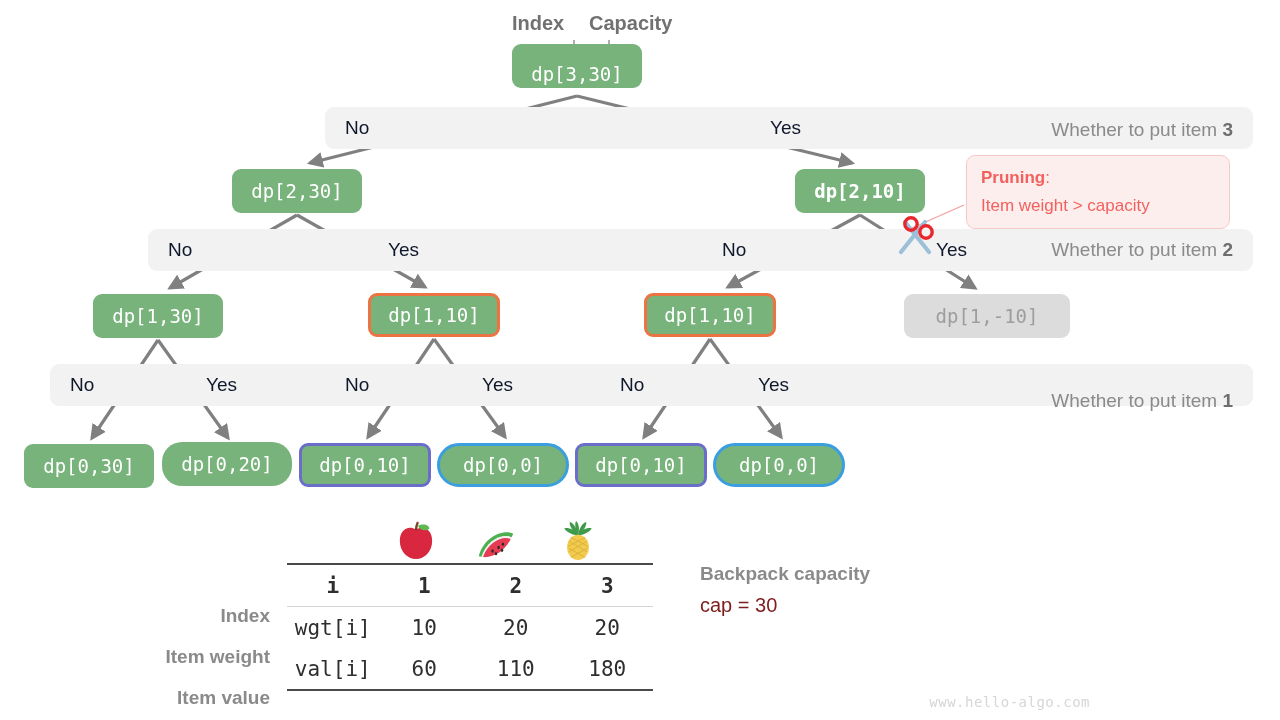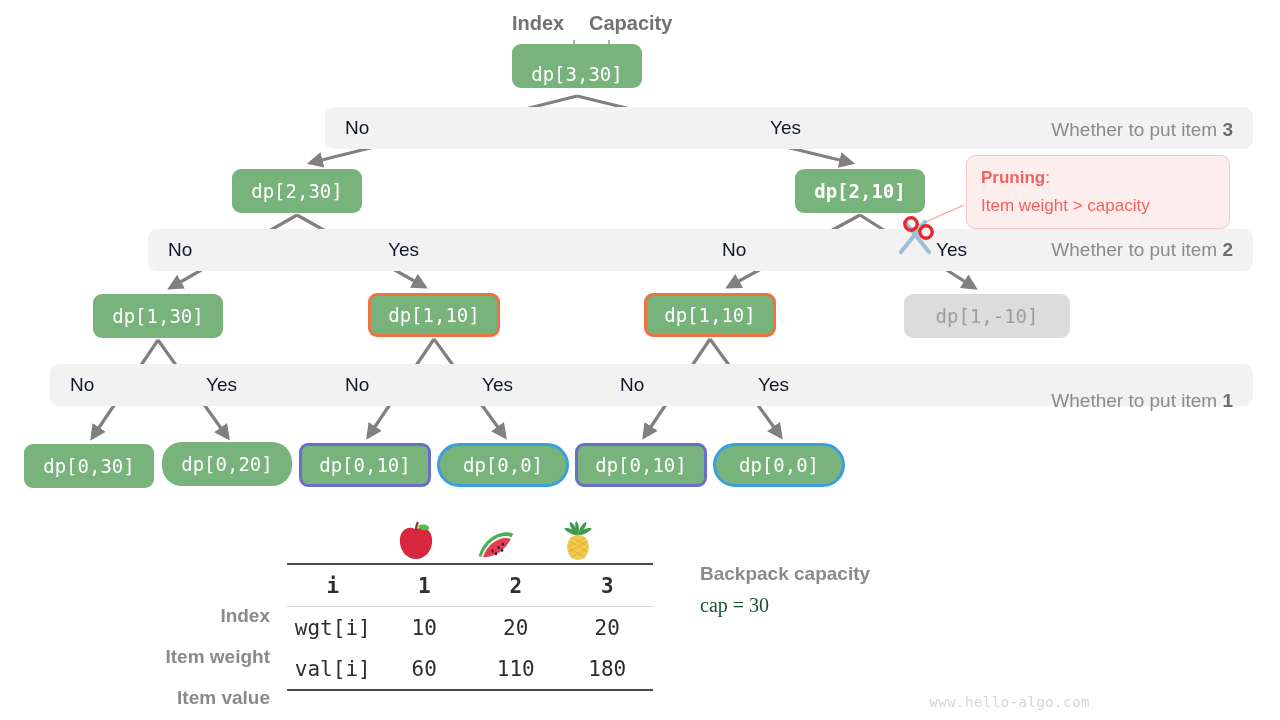--- a/index.html
+++ b/index.html
@@ -150,23 +150,23 @@
     top: 563px;
   }
   .cap-title {
     color: #8a8a8a;
     font-size: 19px;
     font-weight: bold;
     white-space: nowrap;
   }
   .cap-code {
     margin-top: 9px;
-    font-family: Liberation Serif, serif;
+    font-family: Liberation Sans, sans-serif;
     font-size: 20px;
-    color: #14532d;
+    color: #7f1d1d;
     white-space: pre;
   }
 
   .watermark {
     position: absolute;
     right: 18px;
     bottom: 10px;
     color: #d6d6d6;
     font-family: "DejaVu Sans Mono", monospace;
     font-size: 14px;

